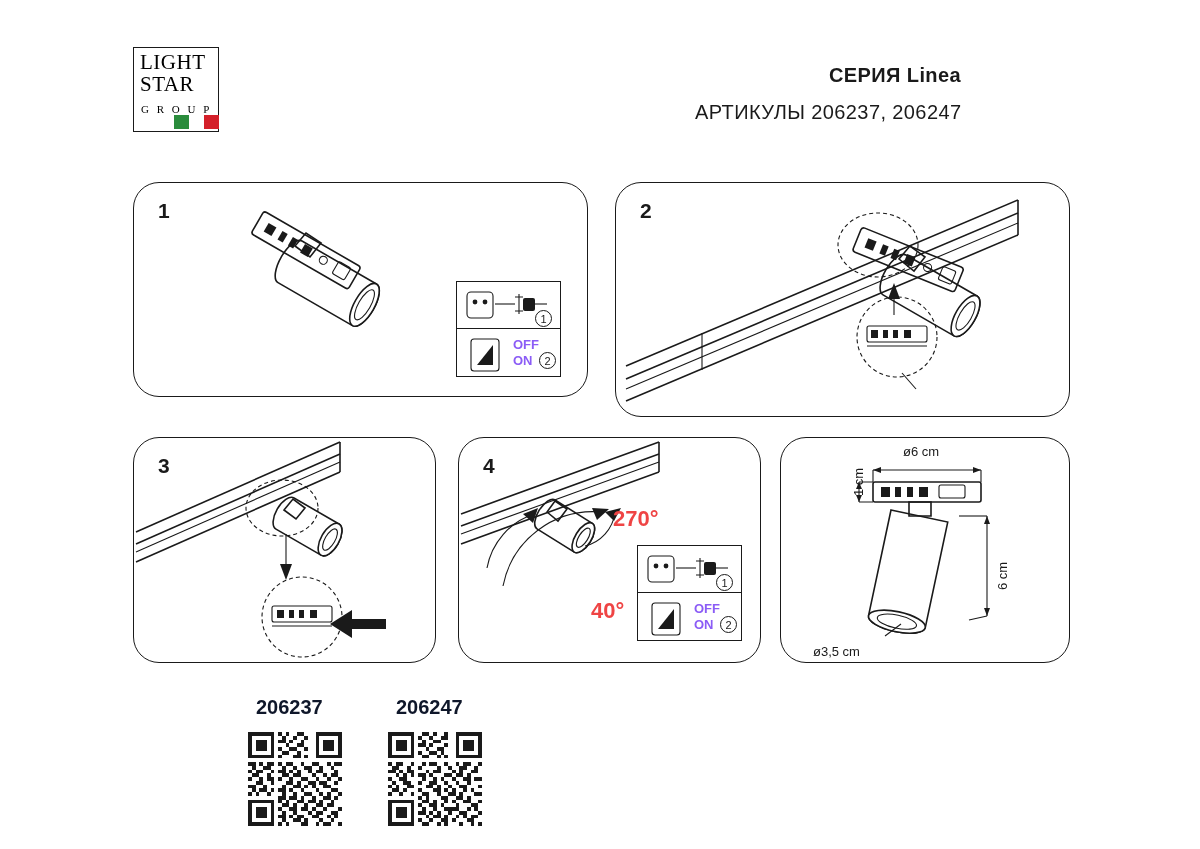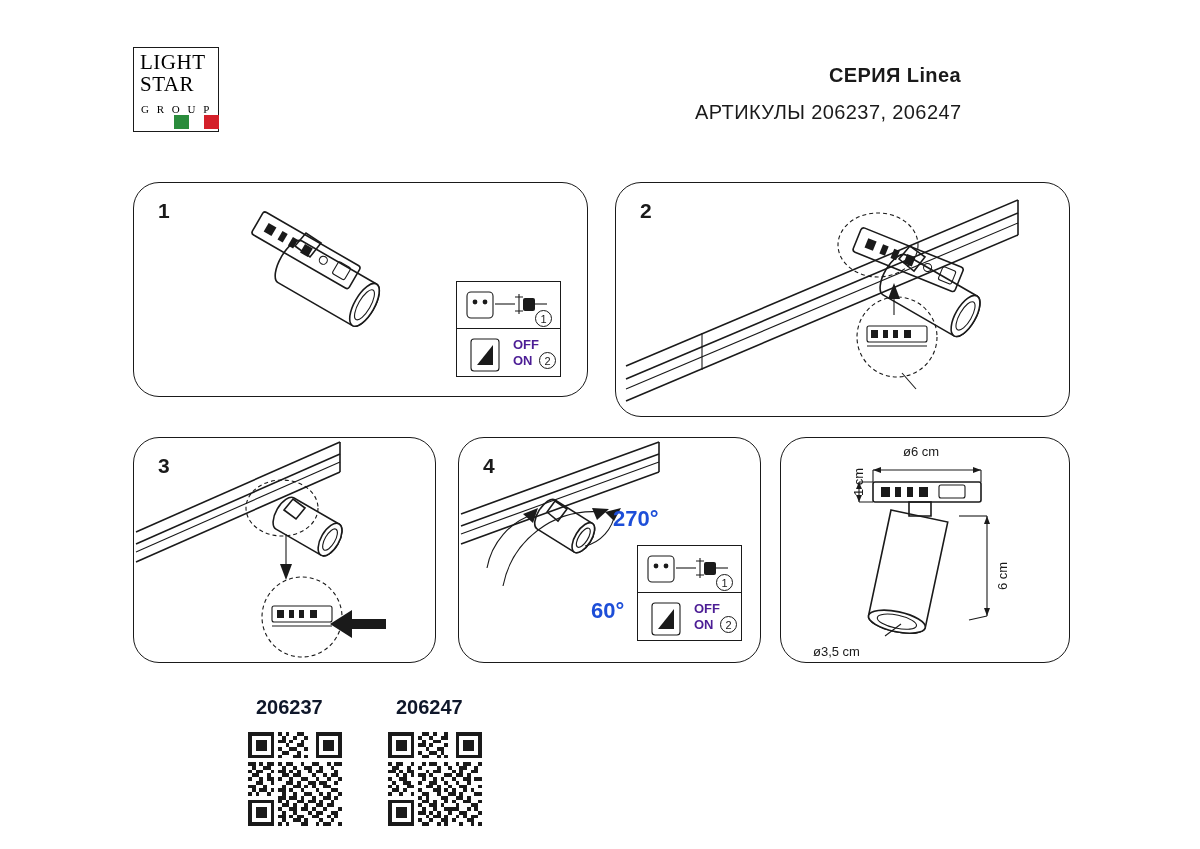--- a/index.html
+++ b/index.html
@@ -128,40 +128,40 @@
   .legend .divider {
     position: absolute;
     left: 0; width: 100%;
     border-top: 1.5px solid #1a1a1a;
   }
   .legend-label {
     position: absolute;
     font-size: 13px;
     font-weight: bold;
     line-height: 14px;
-    color: #4c1d95;
+    color: #8b5cf6;
   }
   .circnum {
     position: absolute;
     width: 17px; height: 17px;
     border: 1.2px solid #1a1a1a;
     border-radius: 50%;
     font-size: 11px;
     line-height: 16px;
     text-align: center;
     color: #1a1a1a;
     box-sizing: border-box;
   }
 
   
   .angle {
     position: absolute;
     font-size: 22px;
     font-weight: bold;
-    color: #1d4ed8;
+    color: #ef4444;
   }
 
   
   .dim {
     position: absolute;
     font-size: 13px;
     color: #1a1a1a;
     white-space: nowrap;
   }
   .dim.vert {
@@ -359,21 +359,21 @@
       <path class="stroke" d="M 88 74 L 99 83 L 108 71 L 96 63 Z"></path>
 
       <path class="stroke-thin" d="M 28 130 A 70 70 0 0 1 75 76"></path>
       <path class="fillblack" d="M 79 70 L 64 76 L 74 85 Z"></path>
       <path class="stroke-thin" d="M 44 148 A 92 92 0 0 1 142 74"></path>
       <path class="fillblack" d="M 150 71 L 133 70 L 138 82 Z"></path>
       <path class="stroke-thin" d="M 126 108 A 40 40 0 0 0 156 75"></path>
       <path class="fillblack" d="M 162 70 L 146 74 L 155 83 Z"></path>
     </svg>
 
-    <div class="angle" style="left:132px; top:160px;">60°</div>
+    <div class="angle" style="left:132px; top:160px;">40°</div>
     <div class="angle" style="left:154px; top:68px;">270°</div>
 
     <div class="legend" style="left:178px; top:107px; width:105px; height:96px;">
       <svg width="103" height="46" style="position:absolute;left:0;top:0;">
         <rect x="10" y="10" width="26" height="26" rx="4" class="stroke-thin"></rect>
         <circle cx="18" cy="20" r="2.4" class="fillblack"></circle>
         <circle cx="28" cy="20" r="2.4" class="fillblack"></circle>
         <path class="stroke-thin" d="M 38 22 L 58 22"></path>
         <path class="stroke-thin" d="M 62 12 L 62 32"></path>
         <path class="stroke-thin" d="M 58 15 L 66 15 M 58 29 L 66 29"></path>

